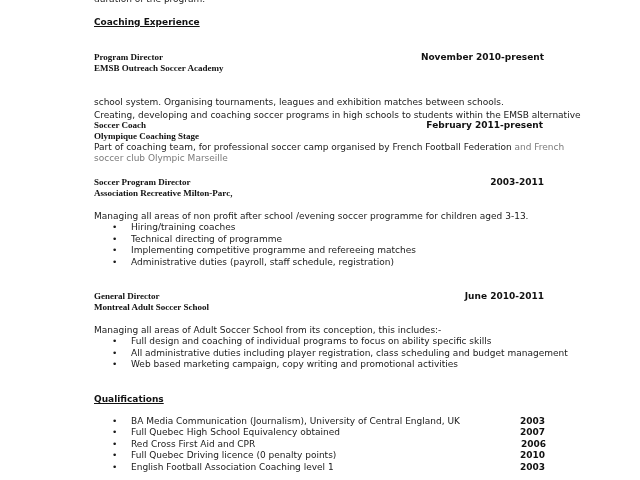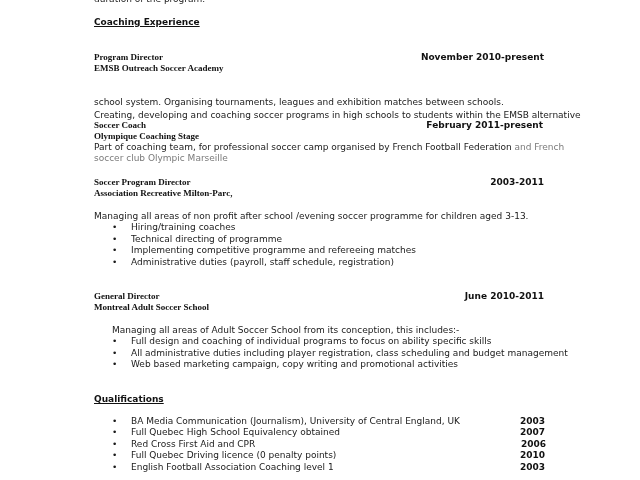--- a/index.html
+++ b/index.html
@@ -57,21 +57,21 @@
     <span class="bullet" style="top:245px;">•</span>
     <div class="btext" style="top:245px;">Implementing competitive programme and refereeing matches</div>
     <span class="bullet" style="top:257px;">•</span>
     <div class="btext" style="top:257px;">Administrative duties (payroll, staff schedule, registration)</div>
   </div>
 
   <div>
     <div class="line bold" style="top:291px;">General Director</div>
     <div class="right" style="top:291px; right:96px;">June 2010-2011</div>
     <div class="line bold" style="top:302px;">Montreal Adult Soccer School</div>
-    <div class="line" style="top:325px;margin-left:18px;">Managing all areas of Adult Soccer School from its conception, this includes:-</div>
+    <div class="line" style="top:325px;">Managing all areas of Adult Soccer School from its conception, this includes:-</div>
 
     <span class="bullet" style="top:336px;">•</span>
     <div class="btext" style="top:336px;">Full design and coaching of individual programs to focus on ability specific skills</div>
     <span class="bullet" style="top:348px;">•</span>
     <div class="btext" style="top:348px;">All administrative duties including player registration, class scheduling and budget management</div>
     <span class="bullet" style="top:359px;">•</span>
     <div class="btext" style="top:359px;">Web based marketing campaign, copy writing and promotional activities</div>
   </div>
 
   <div>

